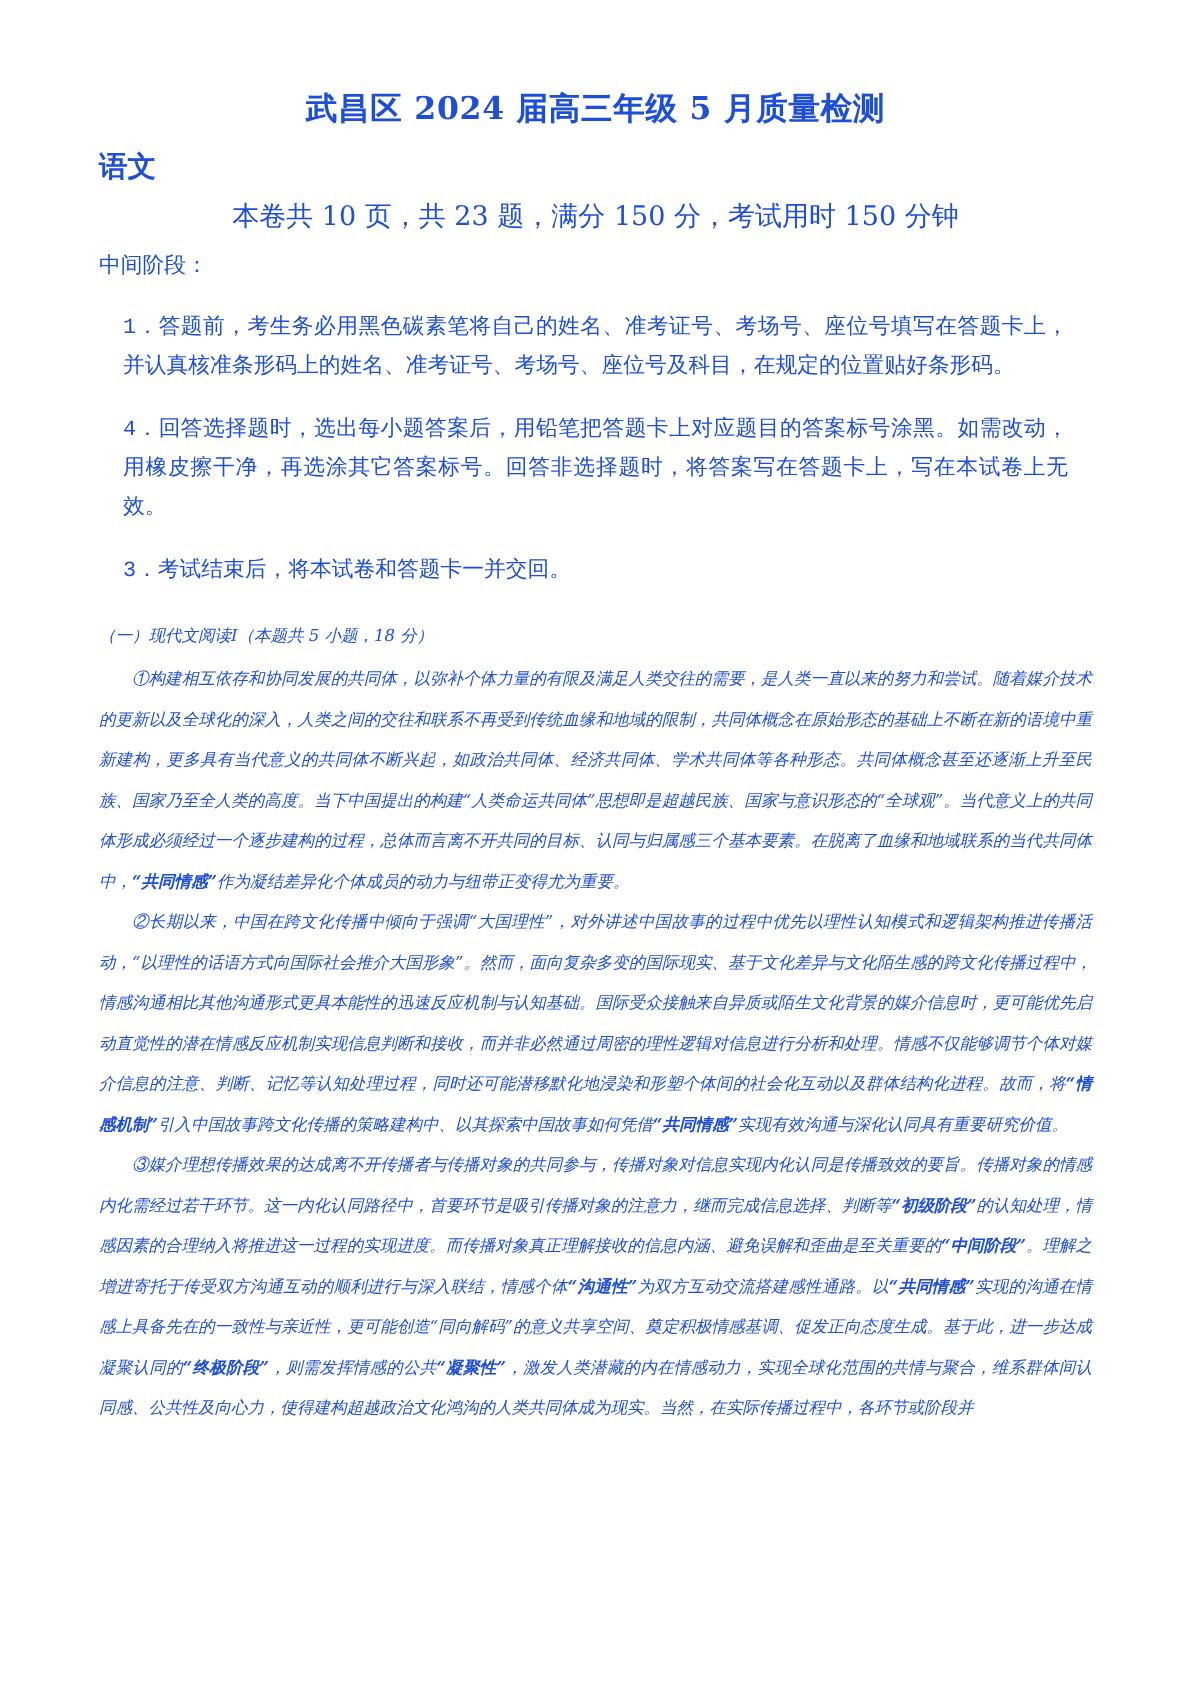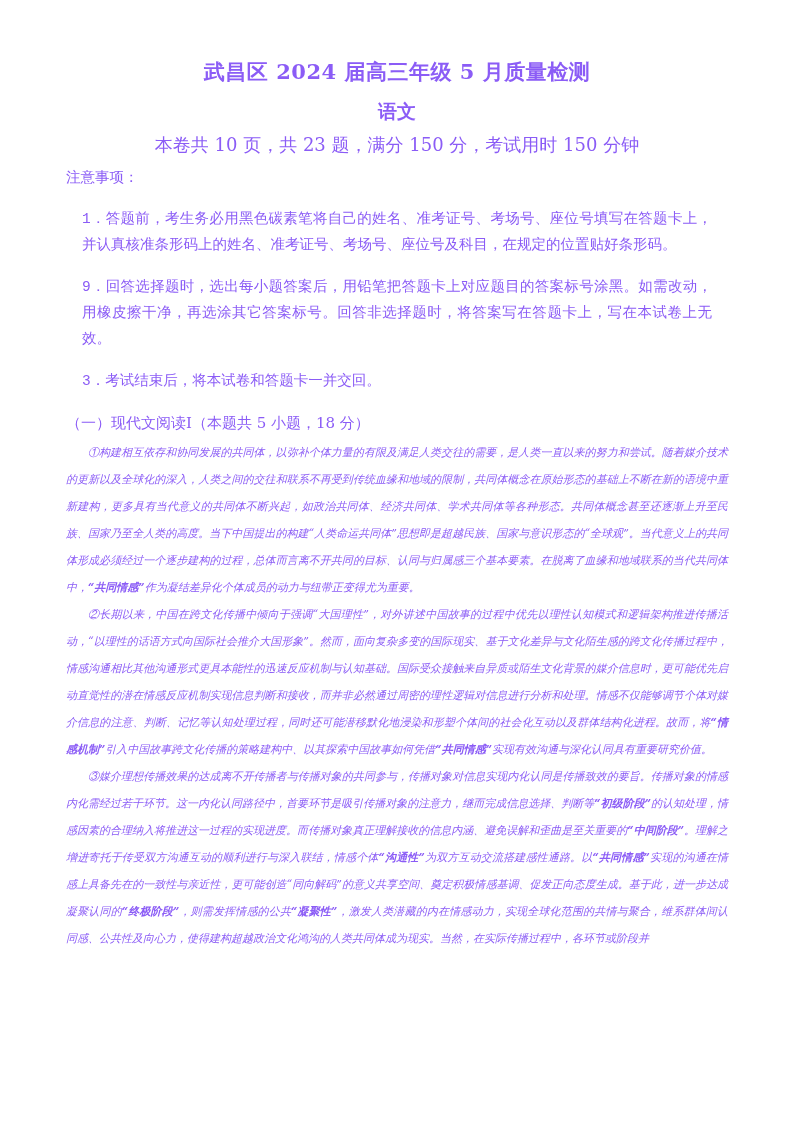--- a/index.html
+++ b/index.html
@@ -8,35 +8,35 @@
     padding: 0;
     background: #ffffff;
   }
   .page {
     width: 794px;
     height: 1123px;
     box-sizing: border-box;
     margin: 0 auto;
     padding: 58px 66px 0 66px;
     background: #ffffff;
-    color: #8b5cf6;
+    color: #1d4ed8;
     font-family: "DejaVu Serif", "Liberation Serif", serif;
     overflow: hidden;
   }
   .title {
     margin: 0 0 12px 0;
     text-align: center;
     font-size: 21px;
     font-weight: 700;
     line-height: 28px;
     letter-spacing: 0.5px;
   }
   .subject {
     margin: 0 0 11px 0;
-    text-align: center;
+    text-align: left;
     font-size: 19px;
     font-weight: 700;
     line-height: 26px;
   }
   .exam-info {
     margin: 0 0 9px 0;
     text-align: center;
     font-size: 18px;
     line-height: 20px;
   }
@@ -53,22 +53,23 @@
     text-align: justify;
     font-family: Liberation Mono, monospace;
   }
   .section-heading {
     font-size: 15px;
     font-weight: 700;
     line-height: 27px;
     margin-top: 3px;
   }
   .section-subheading {
-    font-size: 15px;
+    font-size: 11px;
     line-height: 27px;
+    font-style: italic;
   }
   .section-instruction {
     font-size: 15px;
     line-height: 27px;
   }
   .passage {
     margin-top: 2px;
   }
   .passage p.para {
     margin: 0;
@@ -87,24 +88,24 @@
 
 <div class="page">
 
   <h1 class="title">武昌区 2024 届高三年级 5 月质量检测</h1>
 
   <h2 class="subject">语文</h2>
 
   <div class="exam-info">本卷共 10 页，共 23 题，满分 150 分，考试用时 150 分钟</div>
 
   <div class="notice">
-    <div class="notice-heading">注意事项：</div>
+    <div class="notice-heading">中间阶段：</div>
     <div id="notice-items">
         <p class="notice-item">1．答题前，考生务必用黑色碳素笔将自己的姓名、准考证号、考场号、座位号填写在答题卡上，并认真核准条形码上的姓名、准考证号、考场号、座位号及科目，在规定的位置贴好条形码。</p>
-        <p class="notice-item">9．回答选择题时，选出每小题答案后，用铅笔把答题卡上对应题目的答案标号涂黑。如需改动，用橡皮擦干净，再选涂其它答案标号。回答非选择题时，将答案写在答题卡上，写在本试卷上无效。</p>
+        <p class="notice-item">4．回答选择题时，选出每小题答案后，用铅笔把答题卡上对应题目的答案标号涂黑。如需改动，用橡皮擦干净，再选涂其它答案标号。回答非选择题时，将答案写在答题卡上，写在本试卷上无效。</p>
         <p class="notice-item">3．考试结束后，将本试卷和答题卡一并交回。</p>
       </div>
   </div>
 
   <div class="section">
     <div class="section-subheading">（一）现代文阅读Ⅰ（本题共 5 小题，18 分）</div>
   </div>
 
   <div id="passage" class="passage">
       <p class="para"><span>①构建相互依存和协同发展的共同体，以弥补个体力量的有限及满足人类交往的需要，是人类一直以来的努力和尝试。随着媒介技术的更新以及全球化的深入，人类之间的交往和联系不再受到传统血缘和地域的限制，共同体概念在原始形态的基础上不断在新的语境中重新建构，更多具有当代意义的共同体不断兴起，如政治共同体、经济共同体、学术共同体等各种形态。共同体概念甚至还逐渐上升至民族、国家乃至全人类的高度。当下中国提出的构建“人类命运共同体”思想即是超越民族、国家与意识形态的“全球观”。当代意义上的共同体形成必须经过一个逐步建构的过程，总体而言离不开共同的目标、认同与归属感三个基本要素。在脱离了血缘和地域联系的当代共同体中，</span><b>“共同情感”</b><span>作为凝结差异化个体成员的动力与纽带正变得尤为重要。</span></p>

